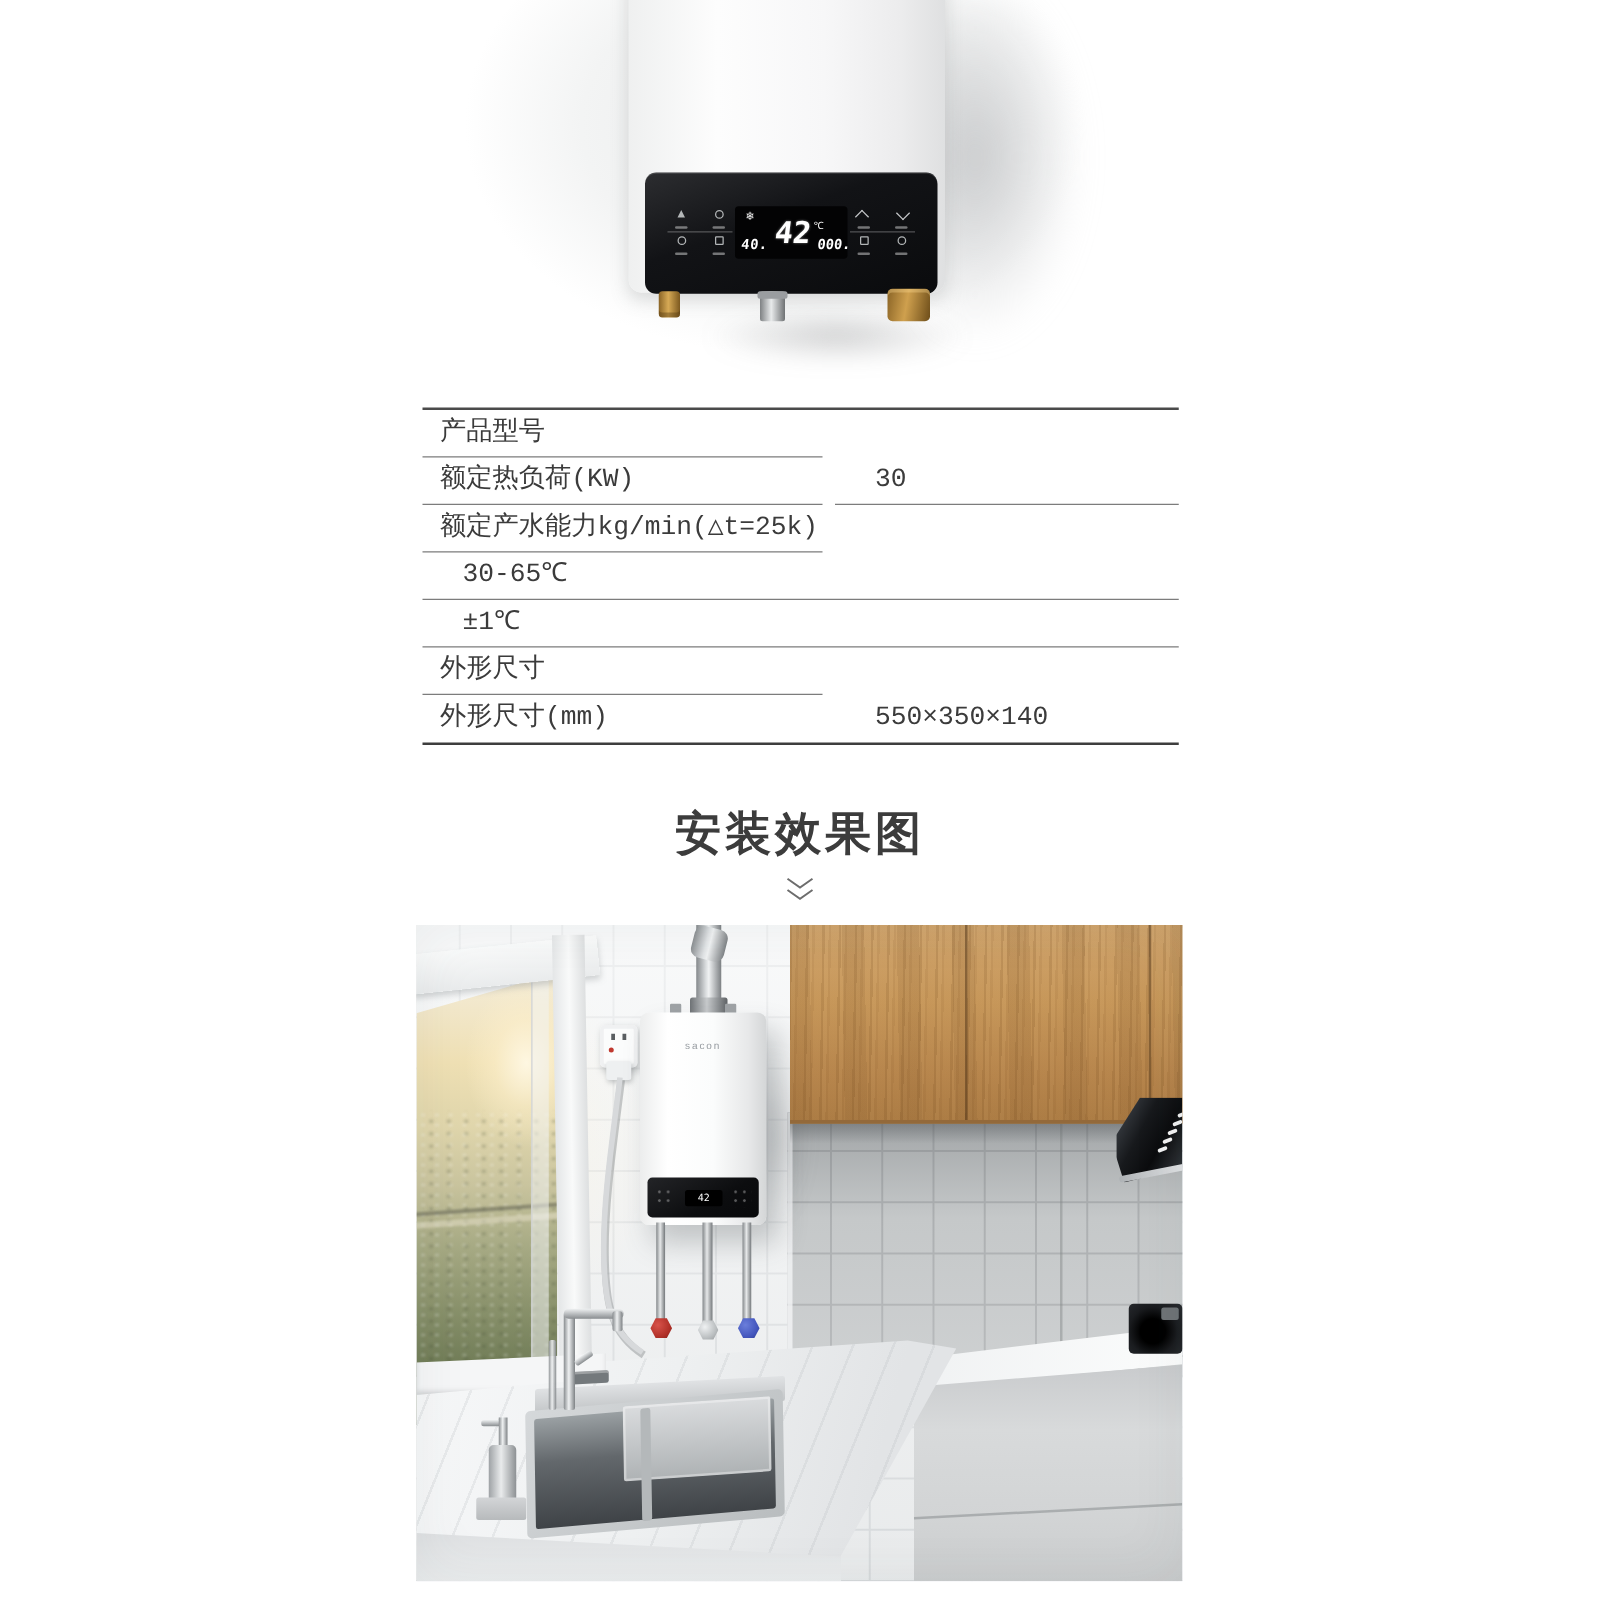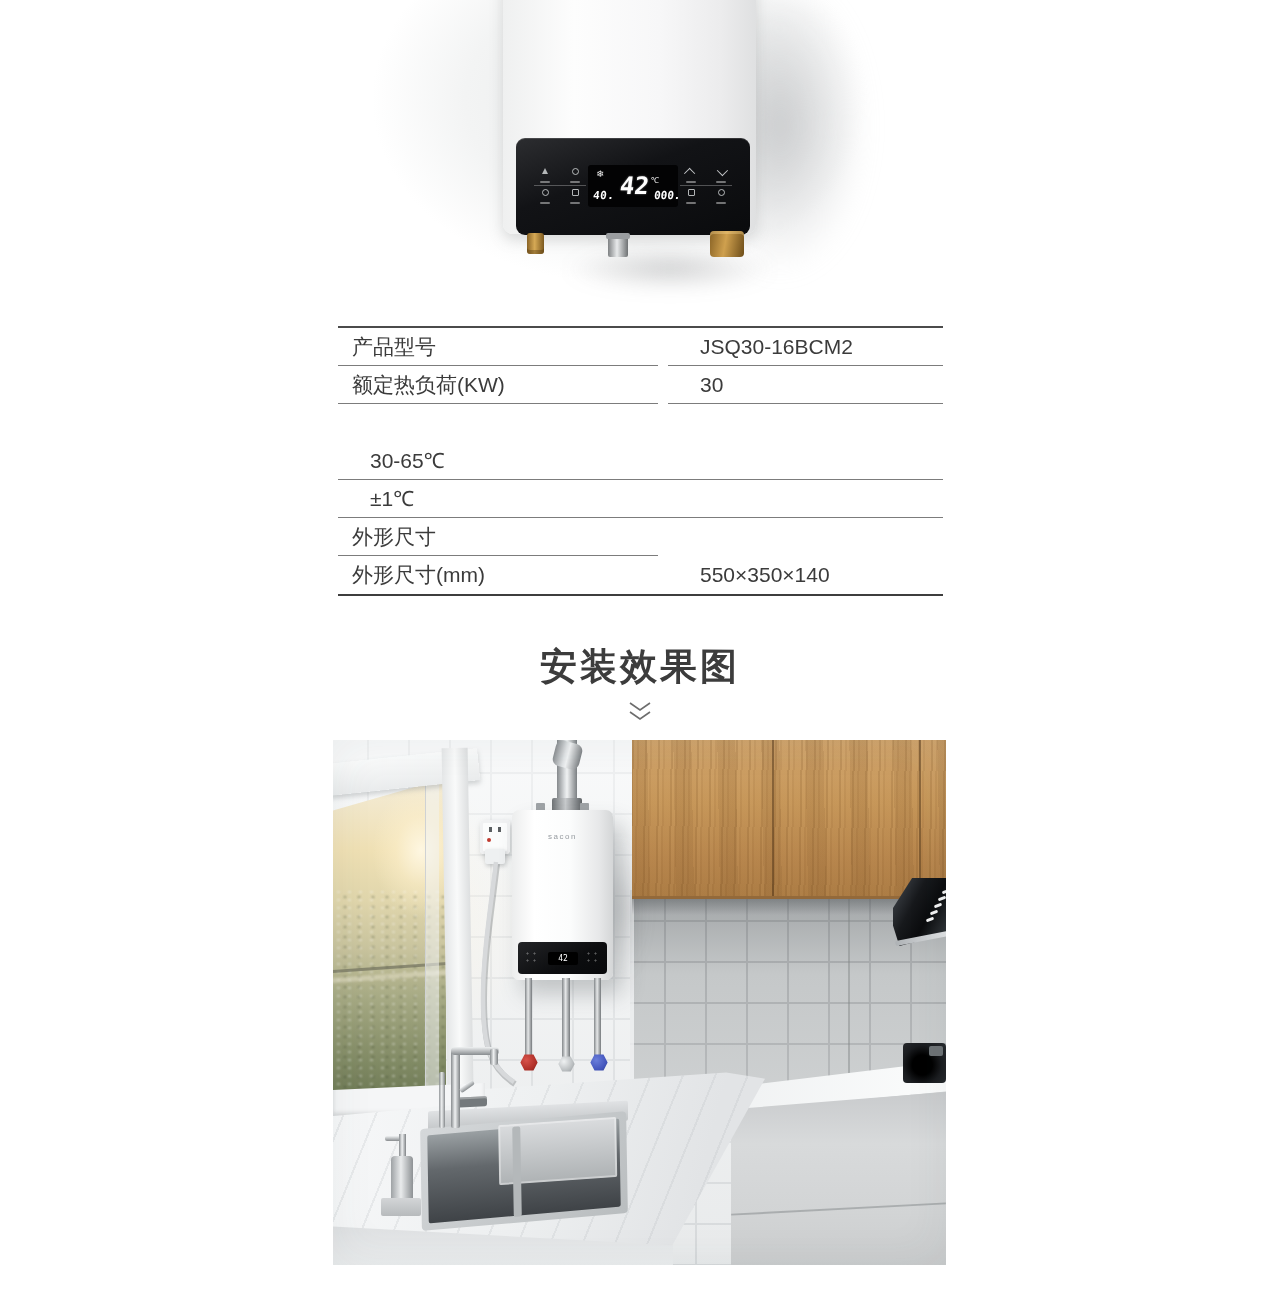--- a/index.html
+++ b/index.html
@@ -1,19 +1,19 @@
 <!DOCTYPE html>
 <html><head>
 <meta charset="utf-8">
 <style>
   html,body{margin:0;padding:0;background:#fff;}
   body{font-family:"Liberation Sans","DejaVu Sans",sans-serif;}
   .stage{position:relative;width:1280px;height:1294px;background:#fff;overflow:hidden;margin:0 auto;}
   .ab{position:absolute;}
-  .serif{font-family:Liberation Sans, sans-serif;}
+  .serif{font-family:Liberation Mono, monospace;}
 
   
   .hero-backdrop{left:330px;top:0;width:580px;height:330px;
     background:radial-gradient(ellipse 310px 230px at 50% 30%,#eaebec 0%,#f3f4f4 50%,rgba(255,255,255,0) 80%);}
   .hero-shadow-right{left:745px;top:0;width:160px;height:300px;filter:blur(12px);
     background:radial-gradient(ellipse 110px 190px at 22% 42%,rgba(168,170,173,.55),rgba(198,200,202,.25) 55%,transparent 78%);}
   .hero-shadow-bottom{left:520px;top:240px;width:300px;height:58px;filter:blur(9px);
     background:radial-gradient(ellipse 50% 50% at 50% 50%,rgba(90,92,95,.30),transparent 70%);}
   .heater-body{left:503px;top:-22px;width:253px;height:256px;border-radius:6px 6px 10px 10px;
     background:linear-gradient(90deg,#eff0f0 0%,#fdfdfd 28%,#f7f7f8 62%,#ececed 86%,#dfe0e1 100%);
@@ -263,27 +263,27 @@
     </div>
   </div>
 
   <div class="ab fit-brass-l"></div>
   <div class="ab fit-chrome"></div>
   <div class="ab fit-brass-r"></div>
 
   <div class="ab spec-table serif">
       <div class="spec-row">
         <div class="spec-label">产品型号</div>
-        <div class="spec-value">JSQ30-16BCM2</div>
       </div>
       <div class="spec-row">
         <div class="spec-label">额定热负荷(KW)</div>
         <div class="spec-value">30</div>
       </div>
       <div class="spec-row">
+        <div class="spec-label">额定产水能力kg/min(△t=25k)</div>
       </div>
       <div class="spec-row">
         <div class="spec-value">30-65℃</div>
       </div>
       <div class="spec-row">
         <div class="spec-value">±1℃</div>
       </div>
       <div class="spec-row">
         <div class="spec-label">外形尺寸</div>
       </div>

